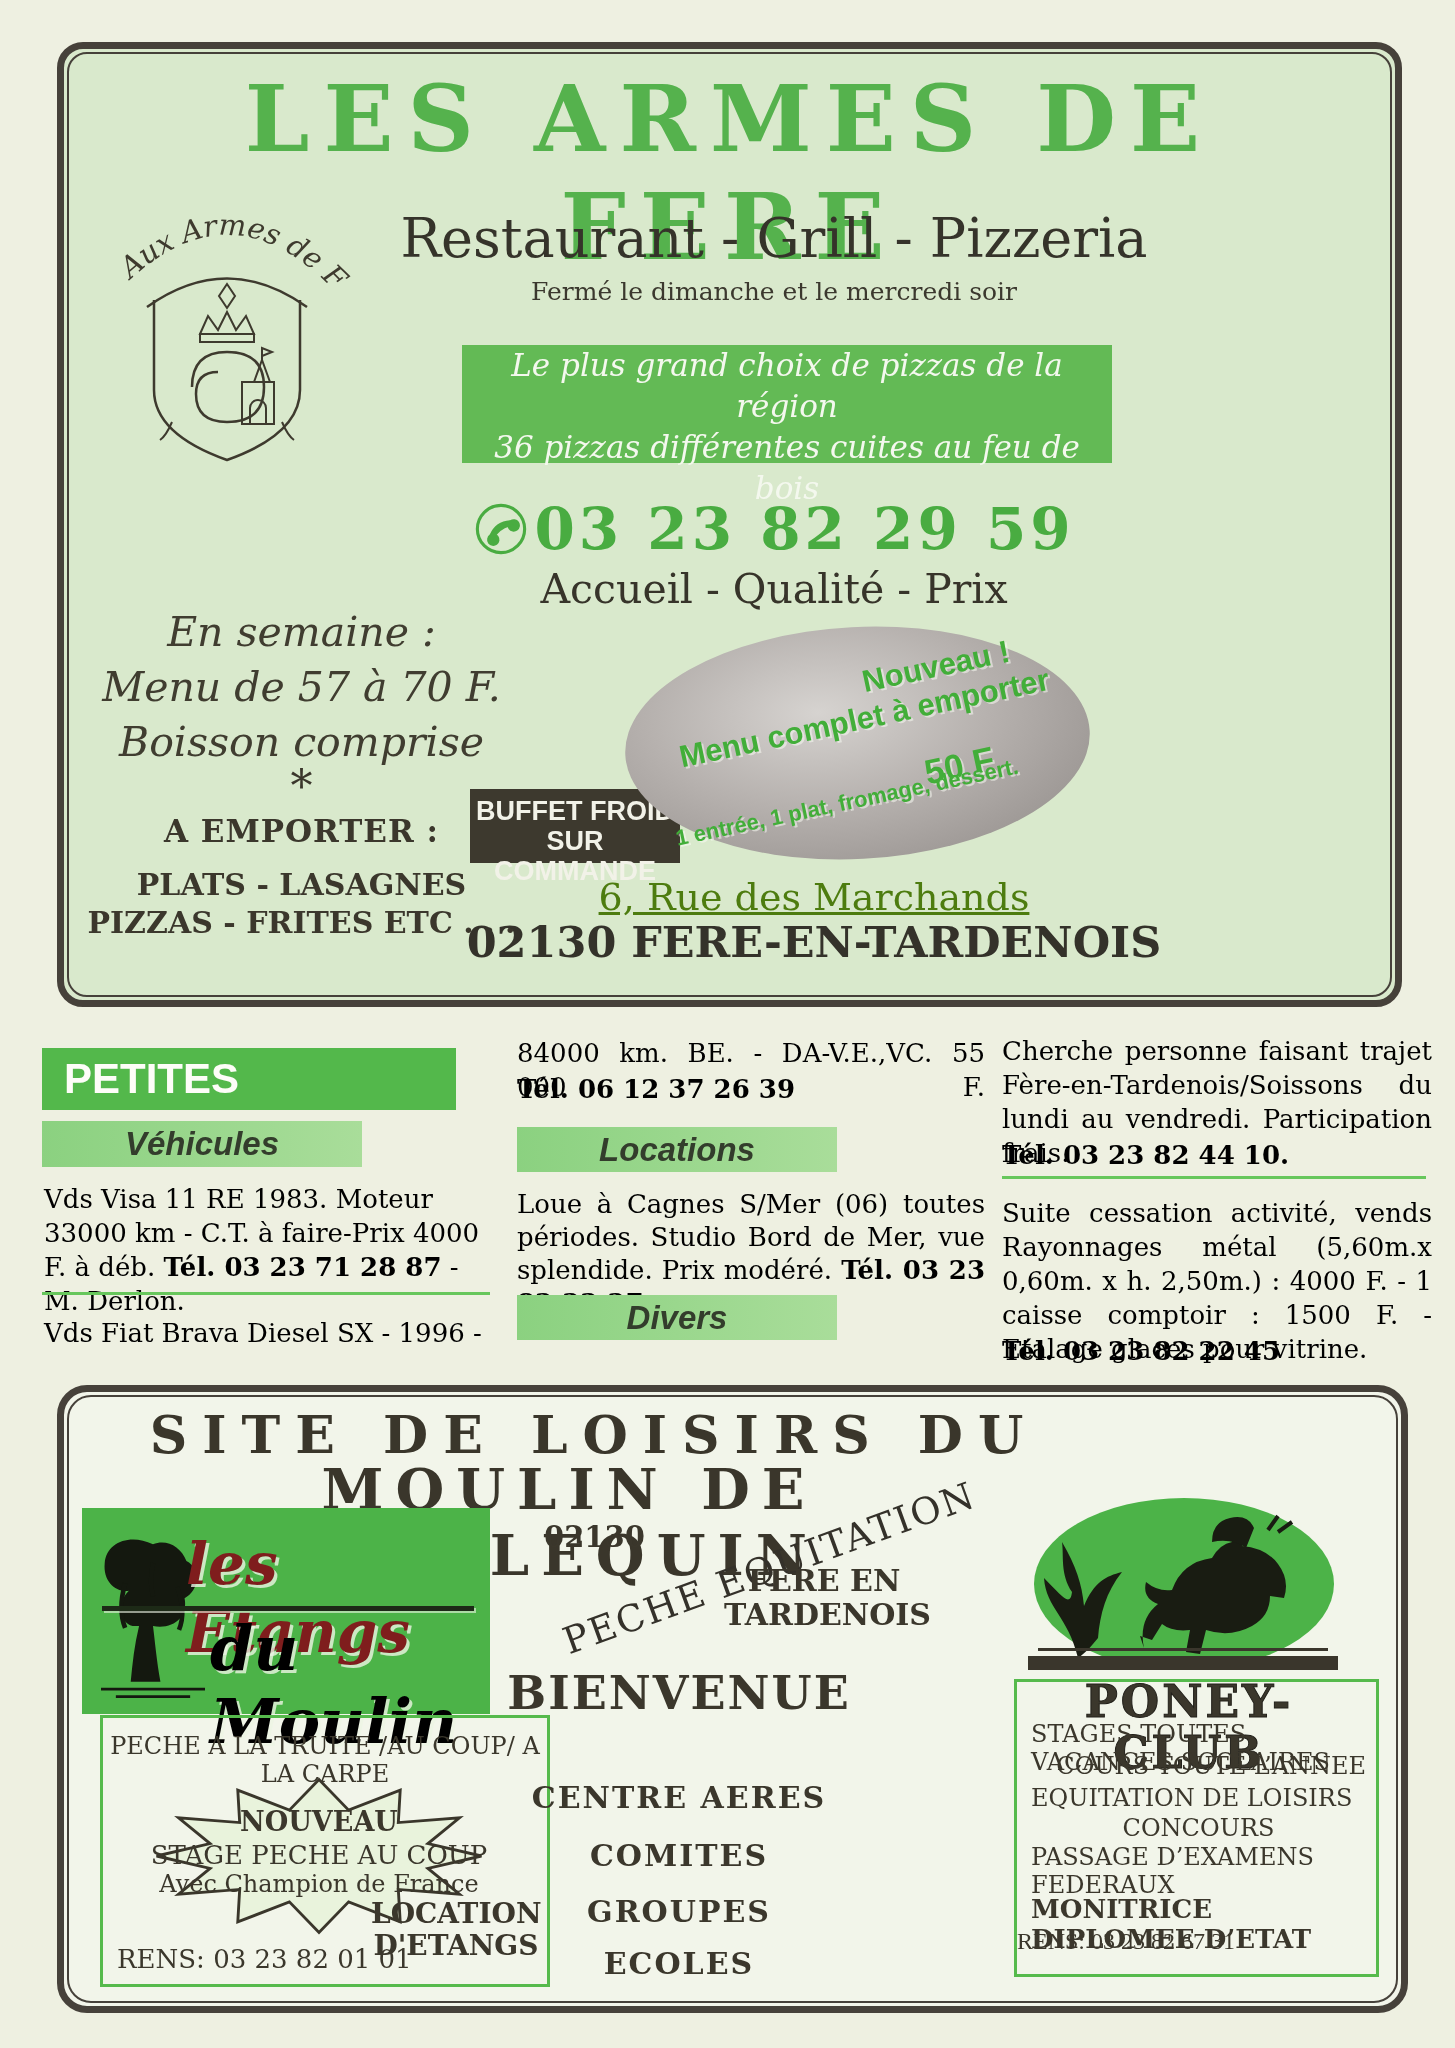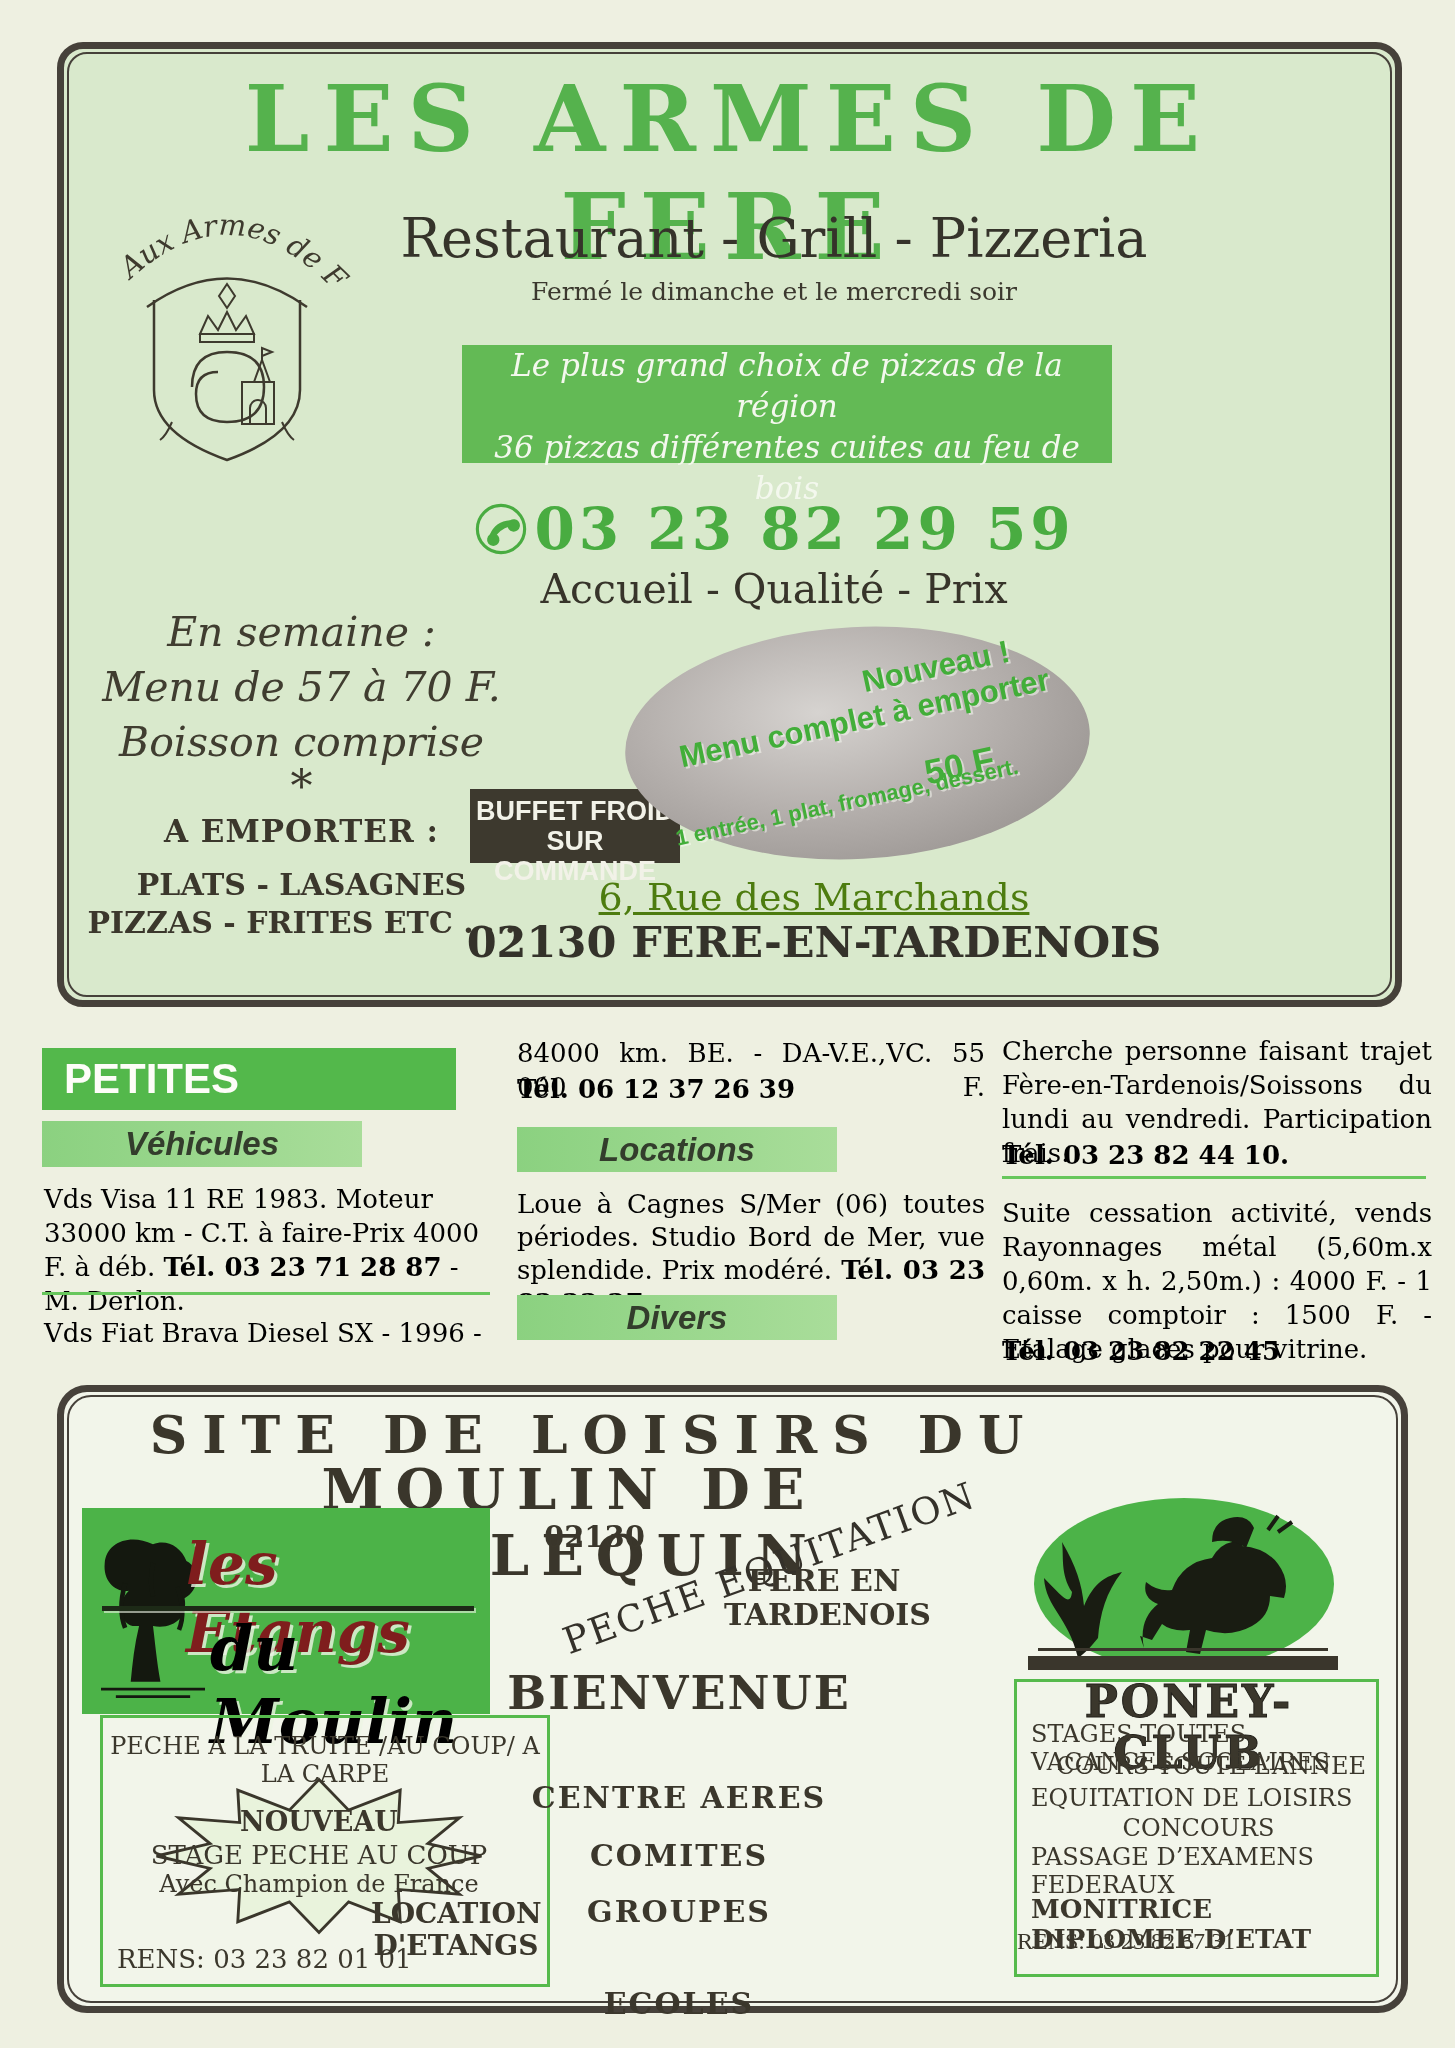--- a/index.html
+++ b/index.html
@@ -193,21 +193,21 @@
       <div class="abs ser b ctr" style="left:268px;top:180px;width:170px;font-size:28px;line-height:32px;">
         <div>LOCATION</div>
         <div>D'ETANGS</div>
       </div>
       <div class="abs ser" style="left:14px;top:226px;font-size:26px;">RENS:  03 23 82 01 01</div>
     </div>
 
     <div class="abs stencil ctr" style="left:420px;top:388px;width:390px;font-size:30px;">CENTRE AERES</div>
     <div class="abs stencil ctr" style="left:420px;top:446px;width:390px;font-size:30px;">COMITES</div>
     <div class="abs stencil ctr" style="left:420px;top:502px;width:390px;font-size:30px;">GROUPES</div>
-    <div class="abs stencil ctr" style="left:420px;top:554px;width:390px;font-size:30px;margin-top:40px;">ECOLES</div>
+    <div class="abs stencil ctr" style="left:420px;top:554px;width:390px;font-size:30px;">ECOLES</div>
 
     <div class="abs gbox" style="left:950px;top:287px;width:365px;height:298px;font-size:24px;">
       <div class="abs ser" style="left:14px;top:38px;width:335px;">STAGES TOUTES VACANCES SCOLAIRES</div>
       <div class="abs ser" style="left:14px;top:70px;width:335px;text-align:right;">COURS TOUTE L’ANNEE</div>
       <div class="abs ser" style="left:14px;top:102px;width:335px;">EQUITATION DE LOISIRS</div>
       <div class="abs ser ctr" style="left:14px;top:132px;width:335px;">CONCOURS</div>
       <div class="abs ser" style="left:14px;top:161px;width:335px;">PASSAGE D’EXAMENS FEDERAUX</div>
       <div class="abs ser b" style="left:14px;top:212px;width:335px;font-size:26px;">MONITRICE DIPLOMEE D’ETAT</div>
       <div class="abs ser" style="left:0;top:246px;width:335px;text-align:left;font-family:Liberation Serif, serif;">RENS: 03 23 82 67 31</div>
     </div>

